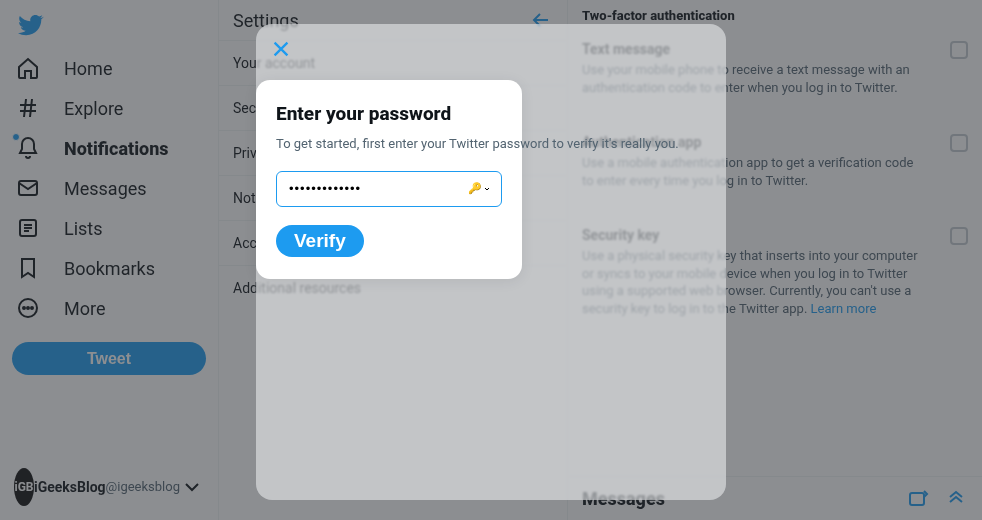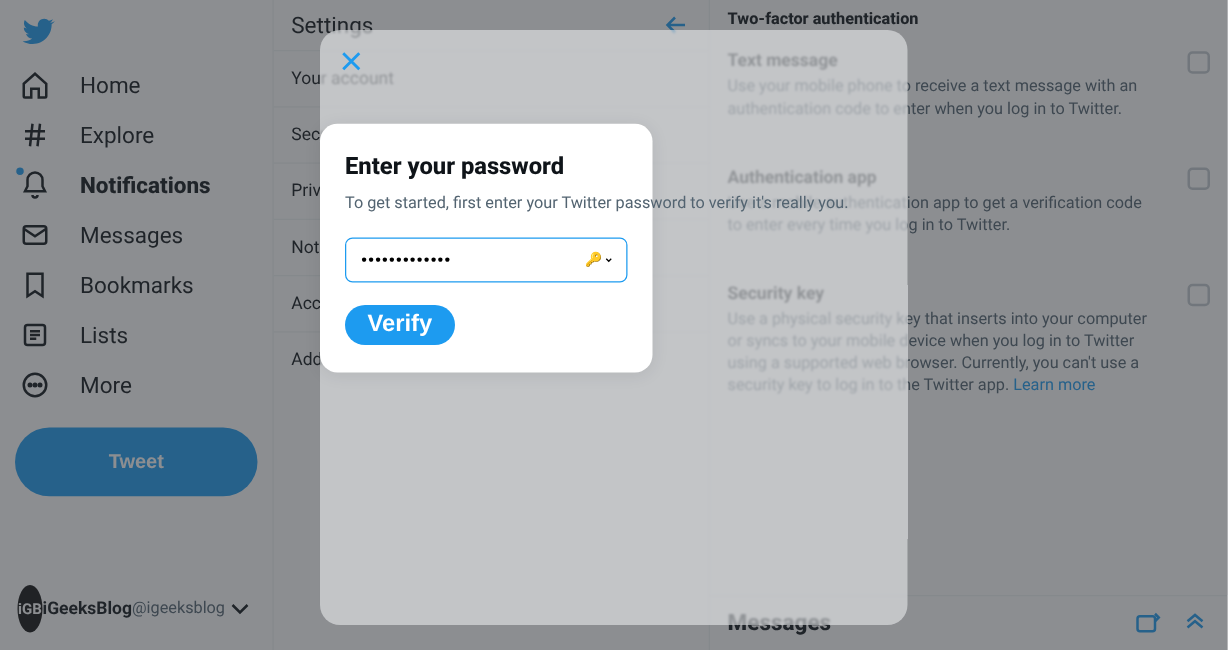--- a/index.html
+++ b/index.html
@@ -20,21 +20,21 @@
   .nav{width:218px;flex:0 0 218px;display:flex;flex-direction:column;justify-content:space-between;padding:8px 4px;}
   .nav-top{display:flex;flex-direction:column;gap:0;}
   .logo{width:34px;height:34px;display:flex;align-items:center;justify-content:center;margin:0 0 6px 10px;}
   .logo svg{width:26px;height:26px;fill:var(--blue);}
   .nav-item{display:flex;align-items:center;gap:24px;padding:8px 12px;border-radius:999px;cursor:pointer;text-align:center;}
   .nav-item .lbl{font-size:18px;font-weight:400;}
   .nav-item.bold .lbl{font-weight:800;}
   .ic{width:24px;height:24px;display:flex;align-items:center;justify-content:center;stroke:#0f1419;fill:none;stroke-width:2;}
   .ic svg{width:24px;height:24px;}
   .notif-dot{position:absolute;width:8px;height:8px;border-radius:50%;background:var(--blue);margin-left:-4px;margin-top:-22px;border:1px solid #fff;}
-  .tweet-btn{margin:14px 8px 0 8px;background:var(--blue);color:#fff;border:none;border-radius:999px;height:55px;font-size:16px;font-weight:700;cursor:pointer;}
+  .tweet-btn{margin:14px 8px 0 8px;background:var(--blue);color:#fff;border:none;border-radius:999px;height:33px;font-size:16px;font-weight:700;cursor:pointer;}
   .nav-bottom{display:flex;align-items:center;padding:6px 10px;border-radius:999px;cursor:pointer;}
   .avatar{width:38px;height:38px;border-radius:50%;background:#111;color:#fff;display:flex;align-items:center;justify-content:center;font-size:12px;font-weight:700;}
   .acct{display:flex;flex-direction:row;line-height:1.2;}
   .acct .n{font-size:14px;font-weight:700;}
   .acct .h{font-size:13px;color:var(--muted);}
   .acct-more{margin-left:auto;}
 
   
   .settings{flex:0 0 350px;border-left:1px solid var(--border);border-right:1px solid var(--border);}
   .settings-hd{display:flex;align-items:center;justify-content:space-between;padding:8px 14px;}
@@ -51,21 +51,21 @@
   .tfa-item .desc a{color:var(--blue);text-decoration:none;}
   .chk{position:absolute;right:0;top:0;width:18px;height:18px;border:2px solid #c3cbd0;border-radius:4px;}
   .msgs-bar{position:absolute;bottom:0;left:0;right:0;height:44px;border-top:1px solid var(--border);display:flex;align-items:center;padding:0 14px;gap:14px;background:#fff;}
   .msgs-bar .t{font-weight:800;font-size:18px;flex:1;}
   .msgs-bar .bicon{color:var(--blue);}
 
   
   .overlay{position:absolute;inset:0;background:rgba(45,50,55,0.55);display:flex;justify-content:center;}
   .sheet{margin-top:24px;width:470px;background:rgba(240,242,244,0.55);border-radius:16px;padding:0;height:476px;position:relative;backdrop-filter:blur(1px);}
   .sheet-close{position:absolute;top:14px;left:14px;width:22px;height:22px;color:var(--blue);cursor:pointer;}
-  .card{position:absolute;top:75px;left:0;width:266px;background:#fff;border-radius:14px;padding:22px 20px;box-shadow:0 2px 14px rgba(0,0,0,0.08);}
+  .card{position:absolute;top:56px;left:0;width:266px;background:#fff;border-radius:14px;padding:22px 20px;box-shadow:0 2px 14px rgba(0,0,0,0.08);}
   .card h3{margin:0 0 10px 0;font-size:19px;font-weight:800;}
   .card p{margin:0 0 18px 0;font-size:13px;color:var(--muted);line-height:1.35;white-space:nowrap;}
   .pw-wrap{position:relative;border:1px solid var(--blue);border-radius:6px;height:36px;display:flex;align-items:center;padding:0 10px;}
   .pw{border:none;outline:none;flex:1;font-size:13px;letter-spacing:1px;background:transparent;}
   .key{position:absolute;right:10px;font-size:11px;display:flex;align-items:center;gap:1px;}
   .verify{margin-top:18px;background:var(--blue);color:#fff;border:none;border-radius:999px;height:32px;padding:0 18px;font-size:19px;font-weight:700;cursor:pointer;}
 </style>
 </head>
 <body>
 
@@ -109,33 +109,33 @@
             <svg viewBox="0 0 24 24">
               <rect x="3" y="5" width="18" height="14" rx="2"></rect>
               <path d="M3 7l9 6 9-6"></path>
             </svg>
           </span>
         <span class="lbl">Messages</span>
       </div>
       <div class="nav-item">
         <span class="ic">
             <svg viewBox="0 0 24 24">
-              <path d="M6 3h12v18l-6-4-6 4z"></path>
-            </svg>
-          </span>
-        <span class="lbl">Bookmarks</span>
-      </div>
-      <div class="nav-item">
-        <span class="ic">
-            <svg viewBox="0 0 24 24">
               <rect x="4" y="4" width="16" height="16" rx="2"></rect>
               <path d="M8 9h8M8 12h8M8 15h5"></path>
             </svg>
           </span>
         <span class="lbl">Lists</span>
+      </div>
+      <div class="nav-item">
+        <span class="ic">
+            <svg viewBox="0 0 24 24">
+              <path d="M6 3h12v18l-6-4-6 4z"></path>
+            </svg>
+          </span>
+        <span class="lbl">Bookmarks</span>
       </div>
       <div class="nav-item">
         <span class="ic">
             <svg viewBox="0 0 24 24">
               <circle cx="12" cy="12" r="9"></circle>
               <circle cx="8" cy="12" r="1" fill="#0f1419"></circle>
               <circle cx="12" cy="12" r="1" fill="#0f1419"></circle>
               <circle cx="16" cy="12" r="1" fill="#0f1419"></circle>
             </svg>
           </span>

